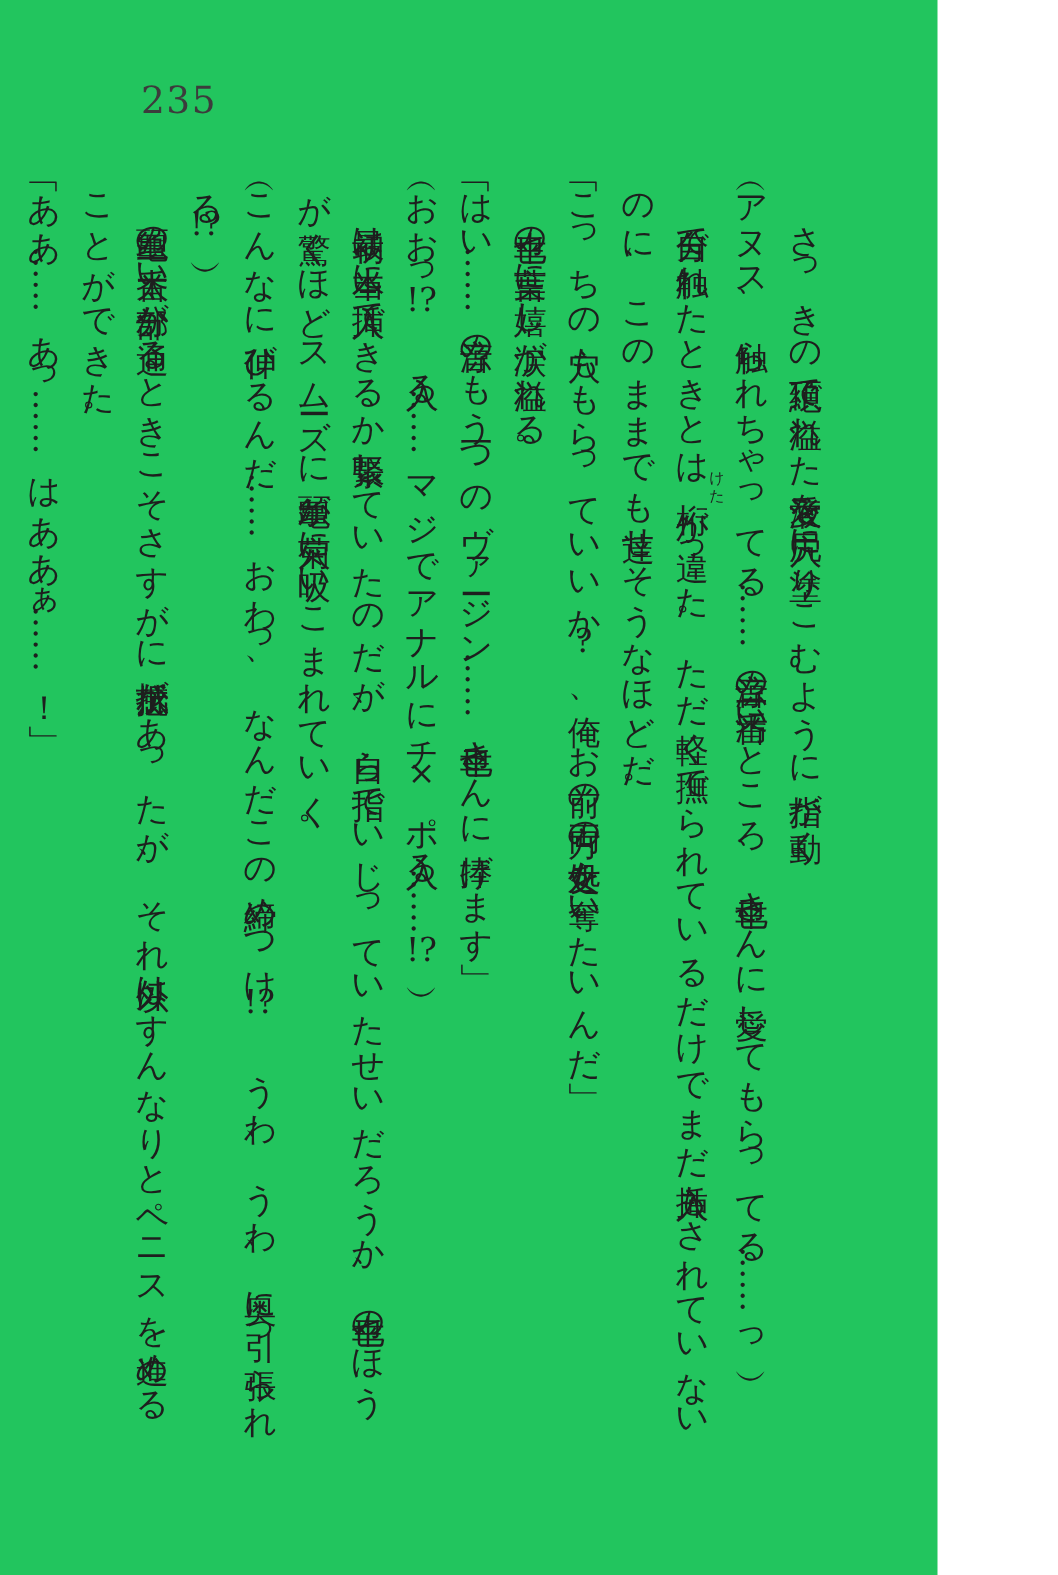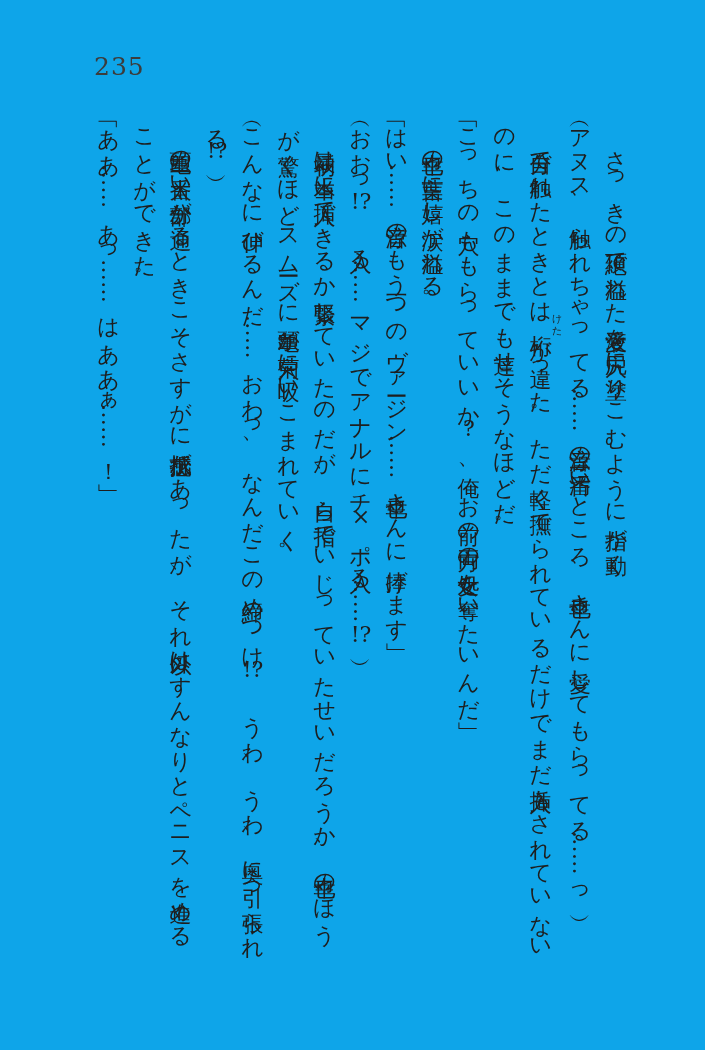--- a/index.html
+++ b/index.html
@@ -1,20 +1,20 @@
 <!DOCTYPE html>
 <html lang="ja"><head>
 <meta charset="utf-8">
 <style>
   html, body { margin: 0; padding: 0; background: #ffffff; }
   .page {
     position: relative;
-    width: 705px;
+    width: 625px;
     height: 1050px;
-    background: #0ea5e9;
+    background: #22c55e;
     overflow: hidden;
     font-family: "DejaVu Serif", "Liberation Serif", serif;
   }
   .page-number {
     position: absolute;
     top: 52px;
     left: 94px;
     font-size: 25px;
     color: #3c3c3c;
     letter-spacing: 1px;

